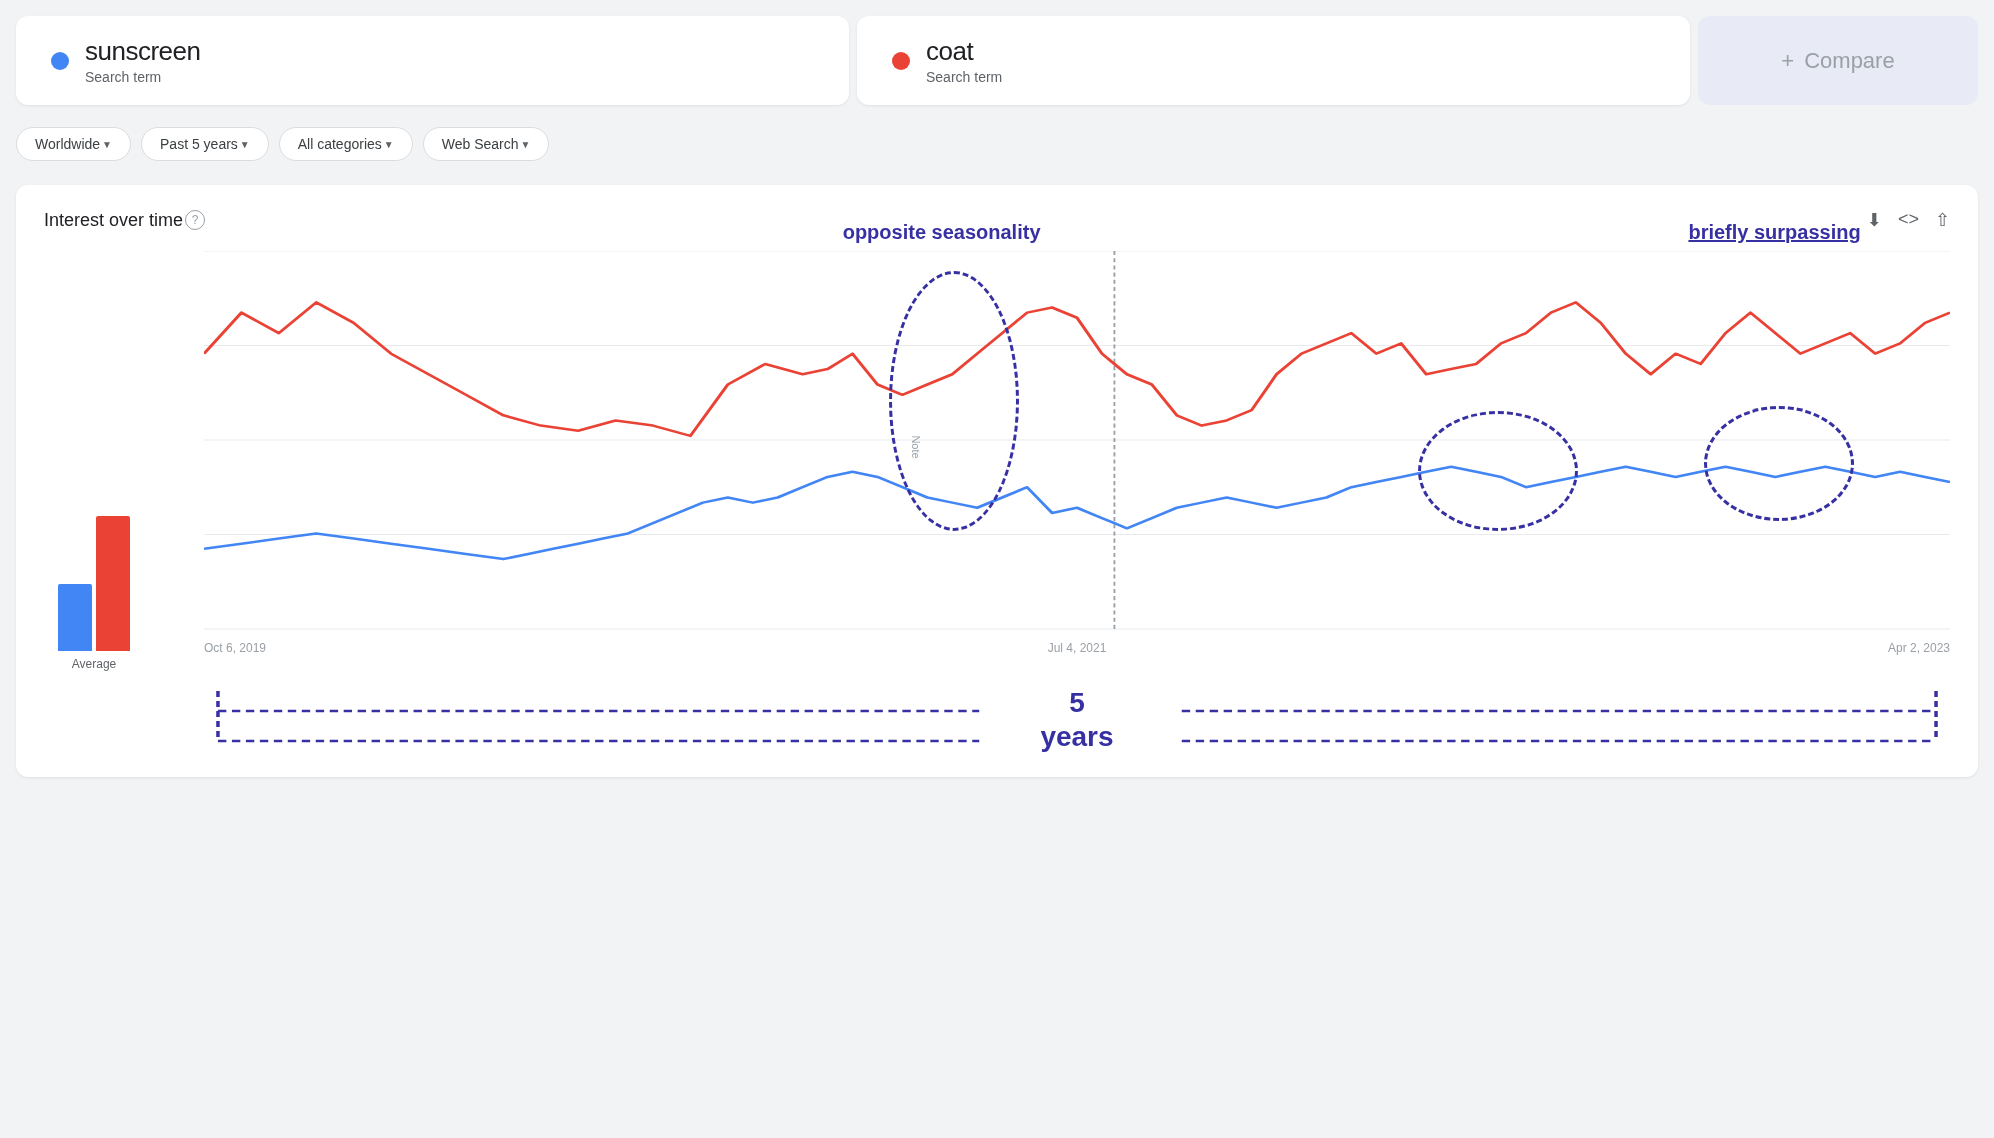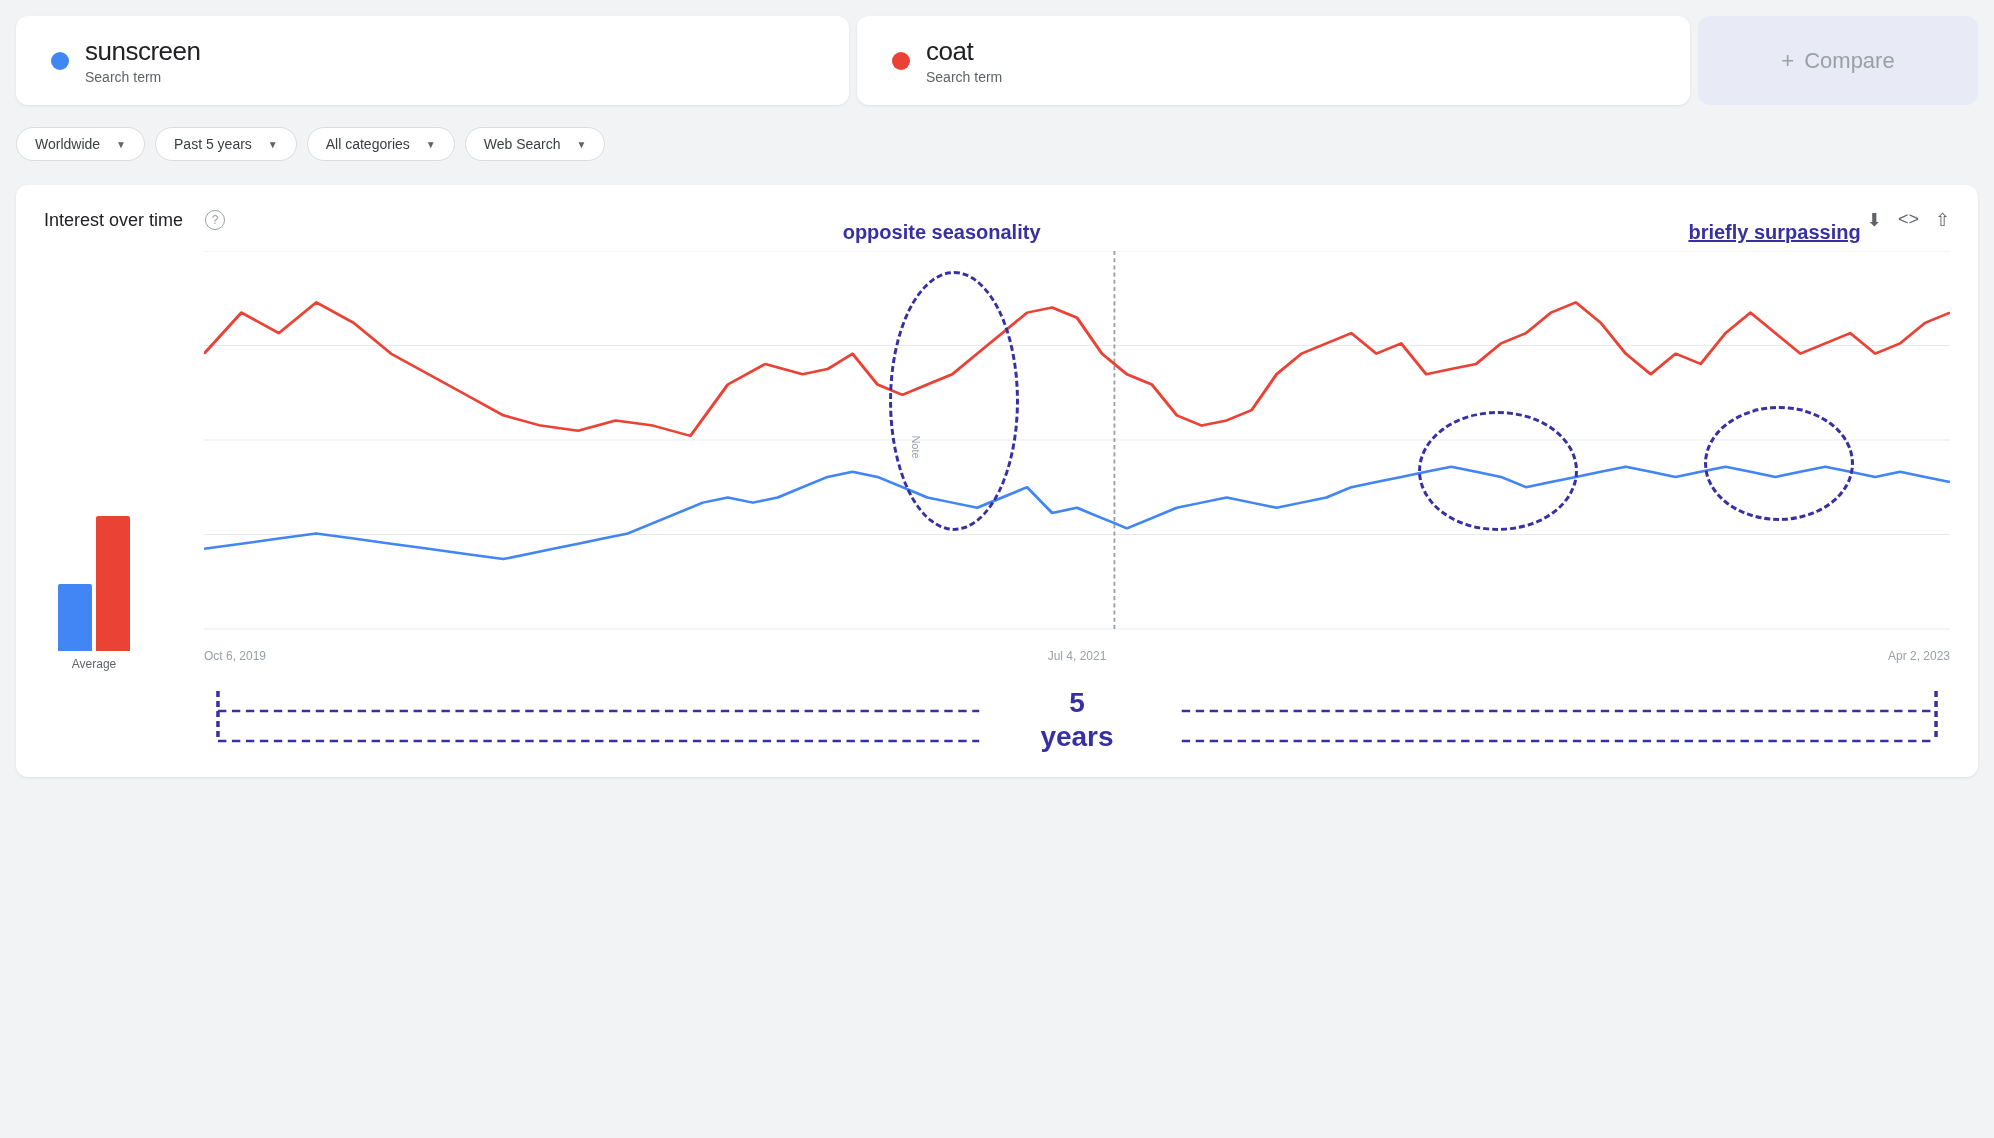--- a/index.html
+++ b/index.html
@@ -63,21 +63,21 @@
     .filter-btn {
       background: #fff;
       border: 1px solid #dadce0;
       border-radius: 20px;
       padding: 8px 18px;
       font-size: 14px;
       color: #3c4043;
       cursor: pointer;
       display: flex;
       align-items: center;
-      gap: 16px;
+      gap: 2px;
     }
     .filter-btn .chevron {
       font-size: 10px;
       color: #5f6368;
     }
     .chart-container {
       background: #fff;
       border-radius: 12px;
       padding: 24px 28px 16px 28px;
       box-shadow: 0 1px 3px rgba(0,0,0,0.08);
@@ -85,21 +85,21 @@
     }
     .chart-header {
       display: flex;
       align-items: center;
       justify-content: space-between;
       margin-bottom: 20px;
     }
     .chart-title-row {
       display: flex;
       align-items: center;
-      gap: 22px;
+      gap: 2px;
     }
     .chart-title {
       font-size: 18px;
       color: #202124;
       font-weight: 400;
     }
     .help-icon {
       width: 20px;
       height: 20px;
       border: 1.5px solid #9aa0a6;
@@ -172,21 +172,21 @@
     }
     .chart-plot {
       position: absolute;
       left: 40px;
       right: 0;
       top: 0;
       height: calc(100% - 40px);
     }
     .x-axis {
       position: absolute;
-      bottom: 0;
+      bottom: 8px;
       left: 40px;
       right: 0;
       height: 30px;
       display: flex;
       justify-content: space-between;
       align-items: center;
     }
     .x-label {
       font-size: 12px;
       color: #9aa0a6;

